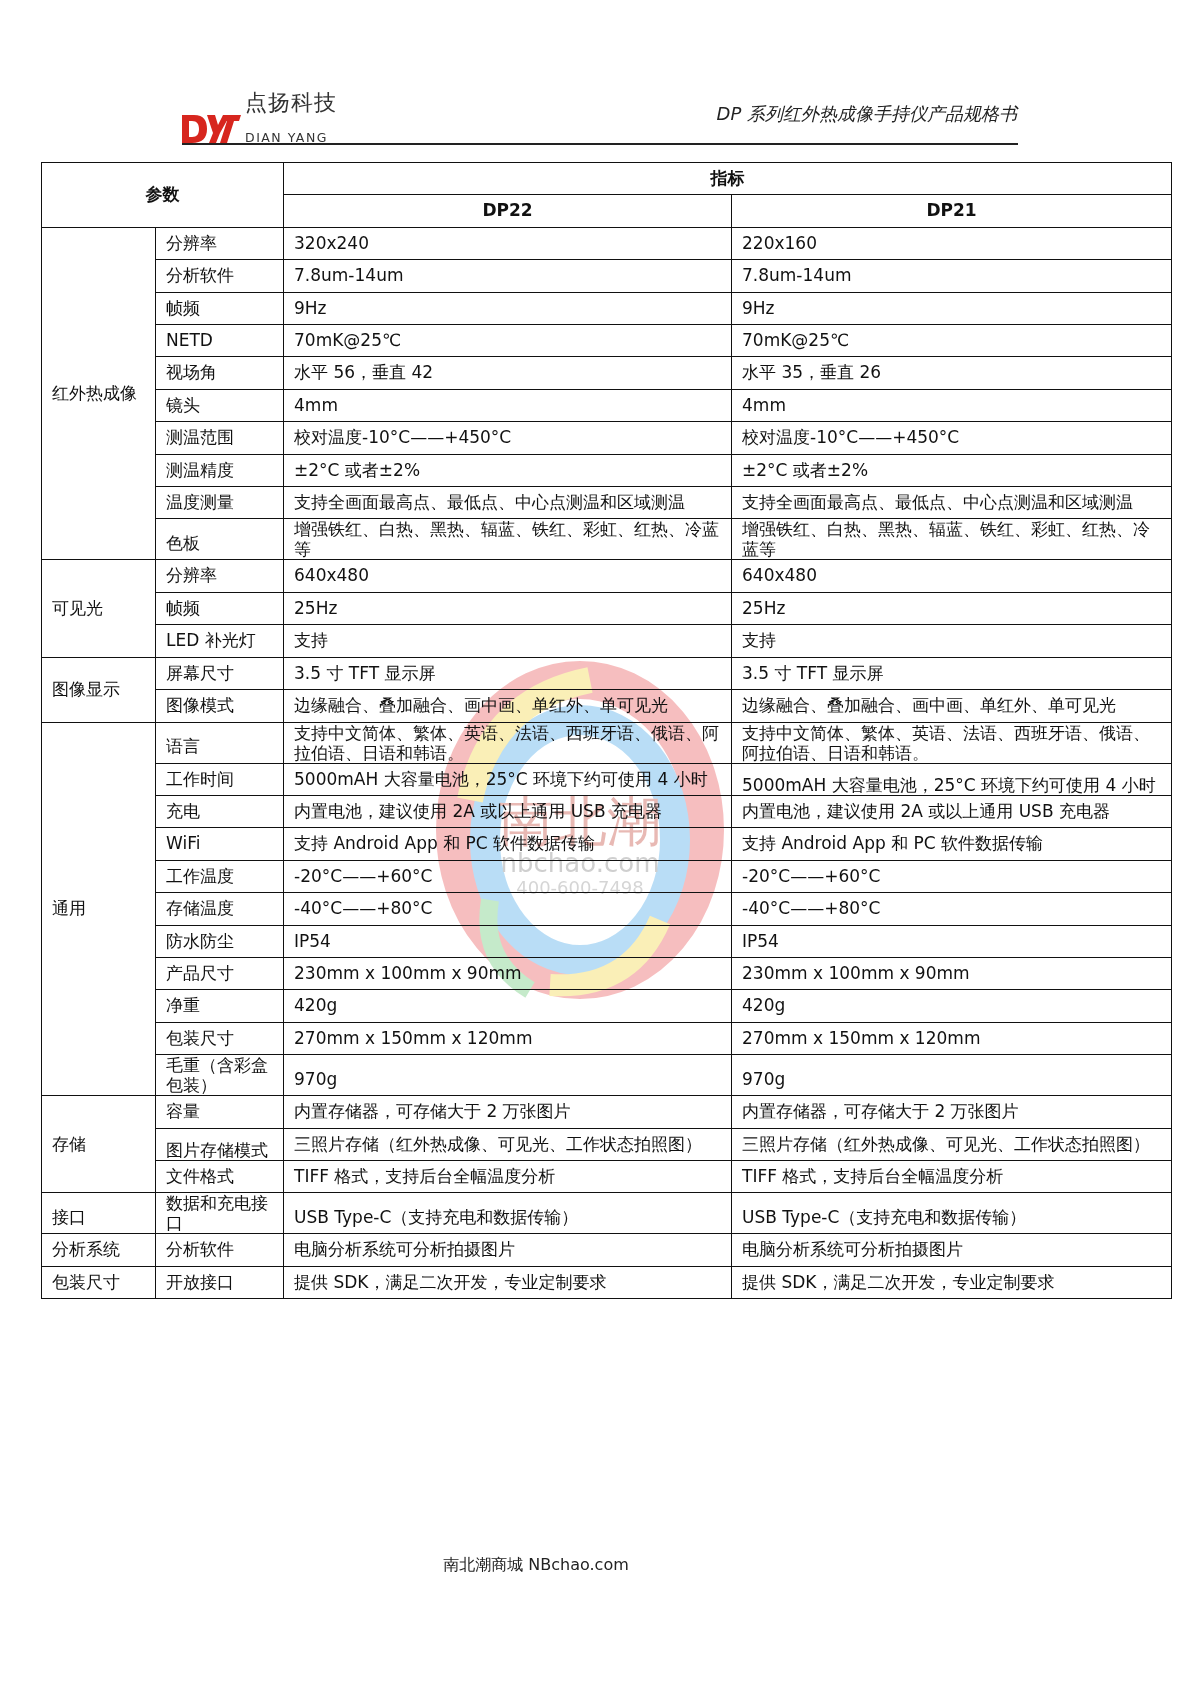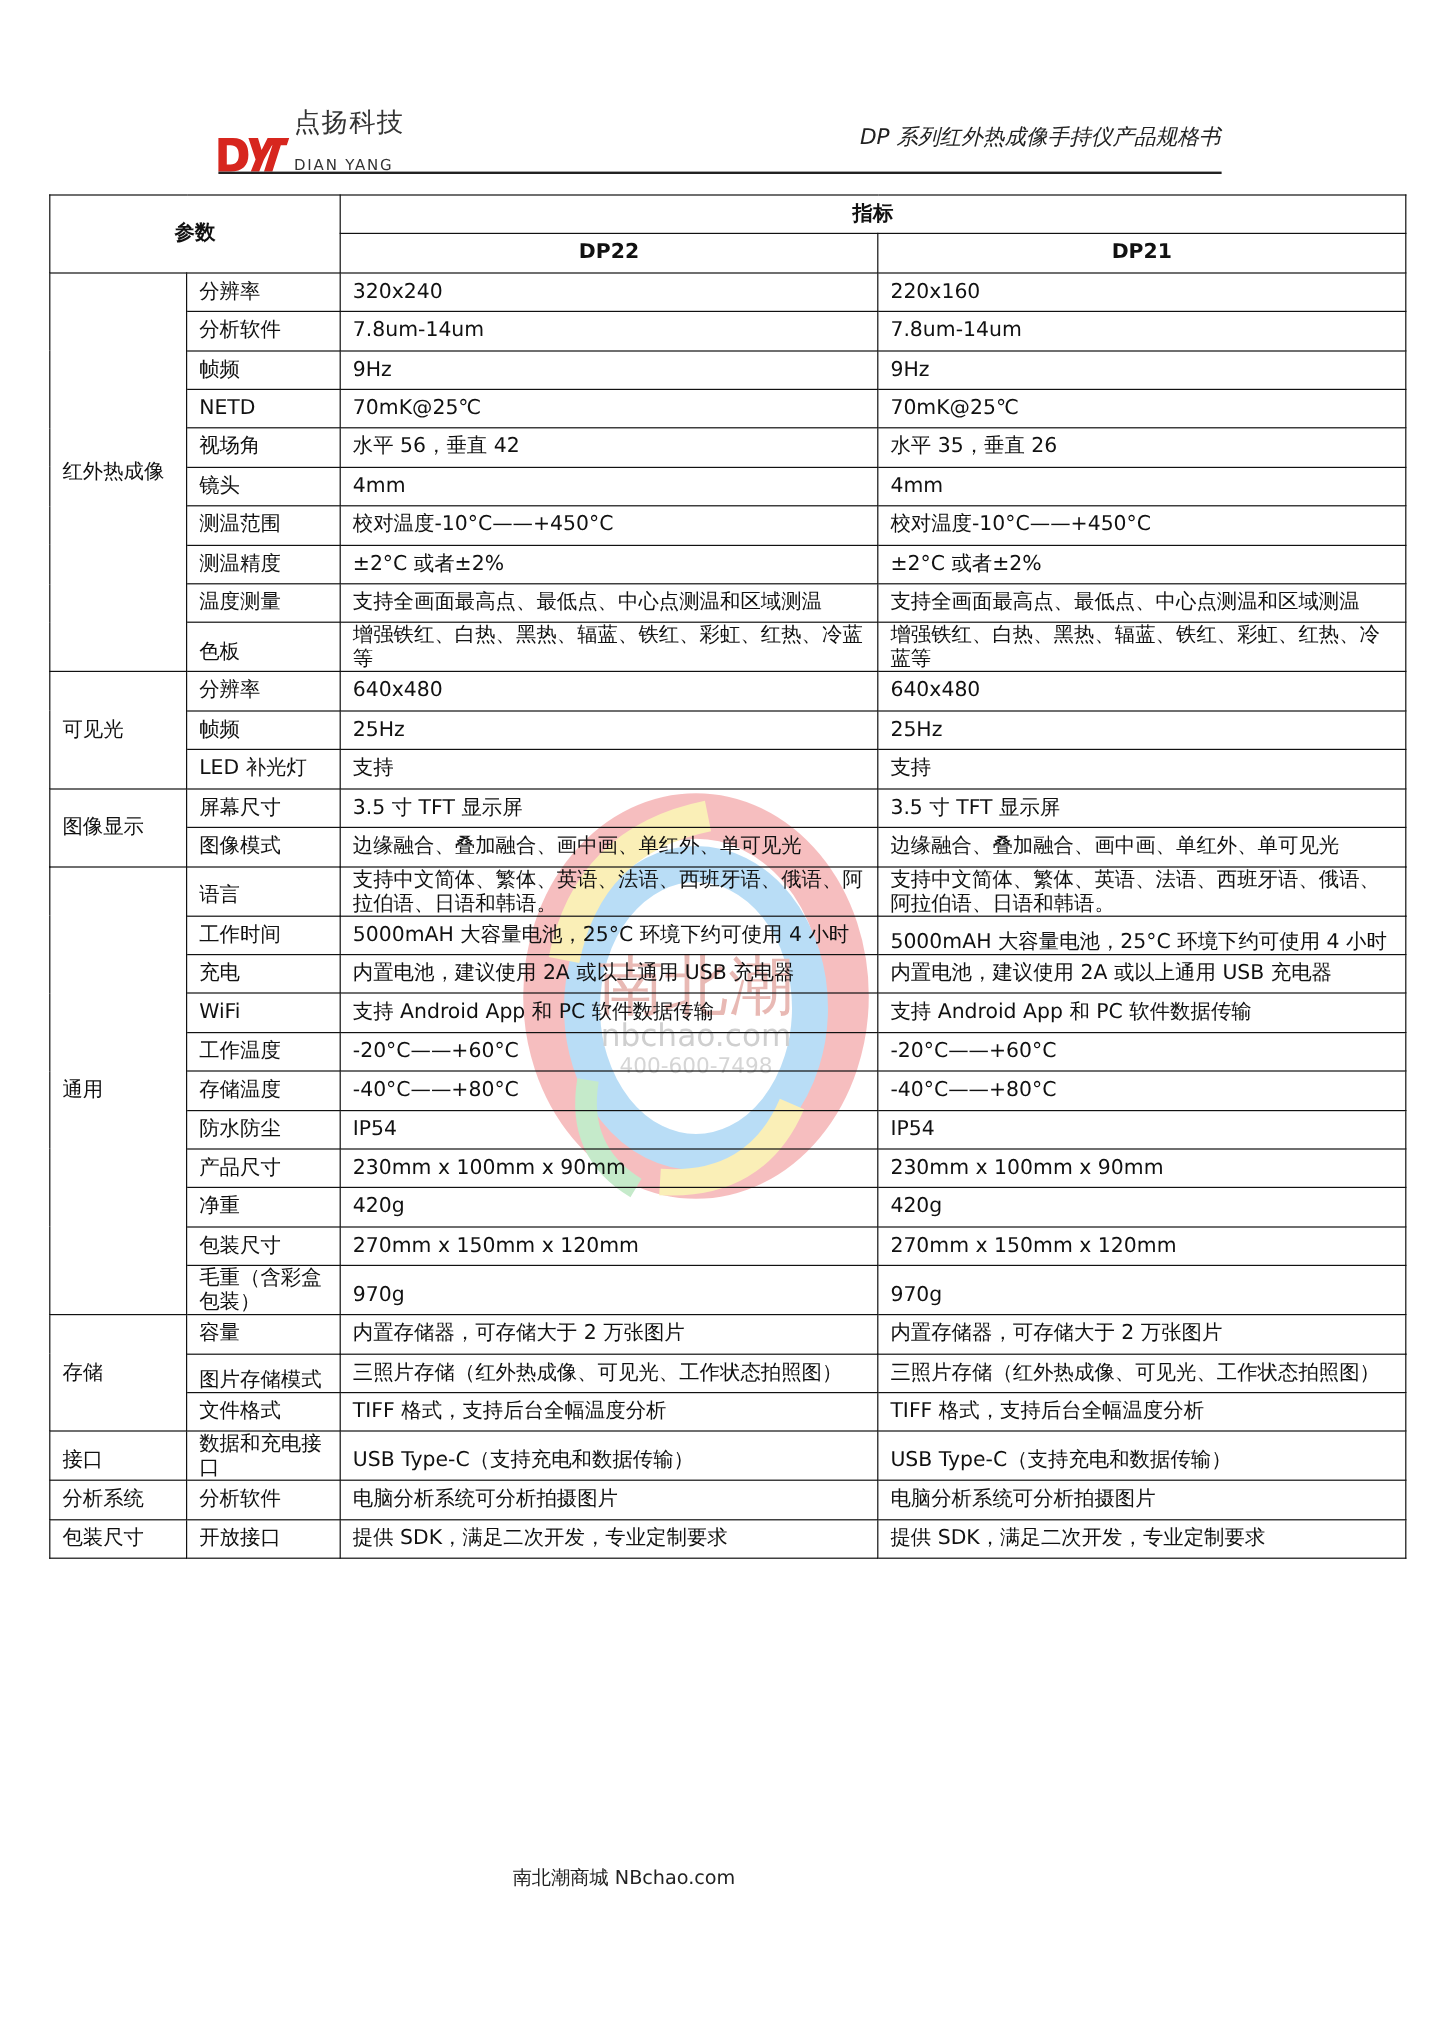--- a/index.html
+++ b/index.html
@@ -19,21 +19,21 @@
                table-layout: fixed; font-size: 17px; }
   table.spec td, table.spec th { border: 1.2px solid #111; padding: 0 10px; height: 31.4px;
                vertical-align: bottom; line-height: 31.4px; white-space: nowrap; overflow: hidden; }
   table.spec th { font-weight: bold; text-align: center; vertical-align: middle; }
   table.spec td.cat { vertical-align: middle; padding-left: 10px; }
   table.spec td.wrap { white-space: normal; line-height: 20px; }
   col.c1 { width: 114px; } col.c2 { width: 128px; } col.c3 { width: 448px; } col.c4 { width: 440px; }
 
   .watermark { position: absolute; left: 430px; top: 640px; width: 300px; height: 380px; opacity: 0.35;
                pointer-events: none; }
-  .footer { position: absolute; left: 0; width: 1040px; top: 1555px; text-align: center; font-size: 16px; color: #222; }
+  .footer { position: absolute; left: 16px; width: 1040px; top: 1555px; text-align: center; font-size: 16px; color: #222; }
 </style>
 </head>
 <body>
 
 <div class="header">
   <div class="logo">
     <div class="logo-mark">
       <svg width="62" height="32" viewBox="0 0 62 32">
         <path d="M2 2 H14 C24 2 27 8 27 16 C27 25 22 30 12 30 H2 Z M9 8 V24 H12 C17 24 19 21 19 16 C19 11 17 8 12 8 Z" fill="#d7261e"></path>
         <path d="M27 2 H35 L38 12 L43 2 H50 L40 20 L36 30 H29 L33 20 Z" fill="#d7261e"></path>

